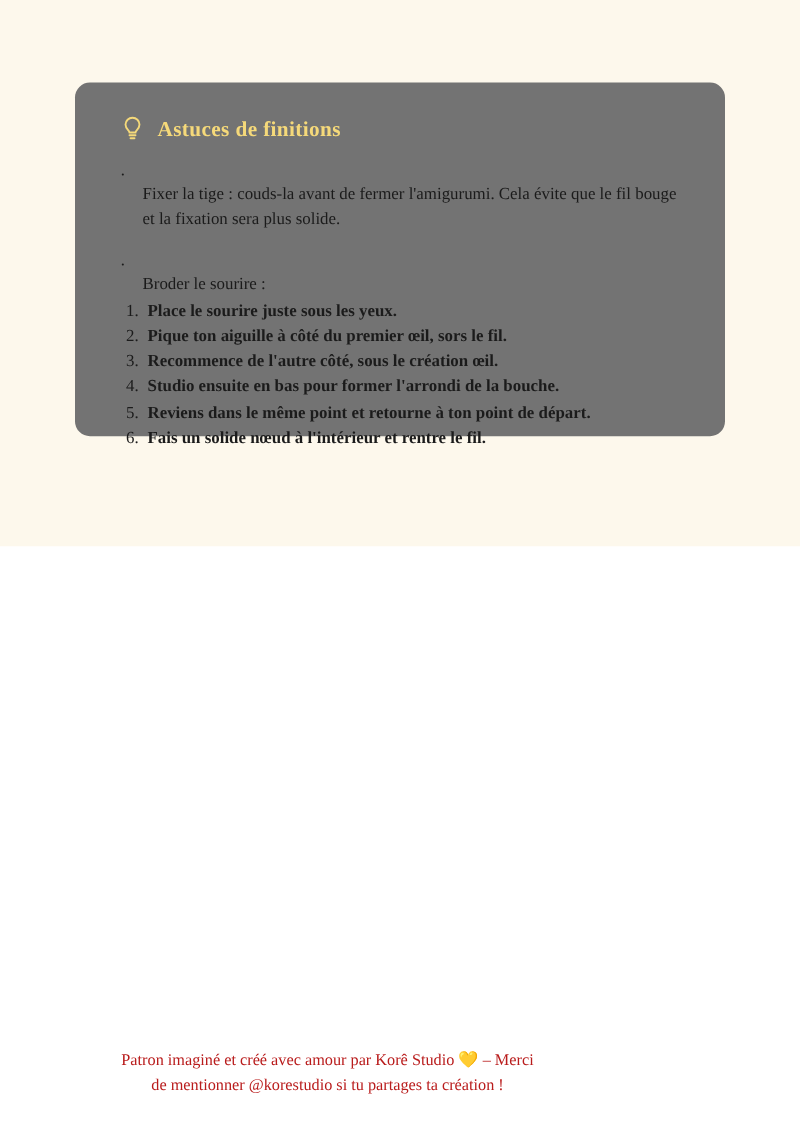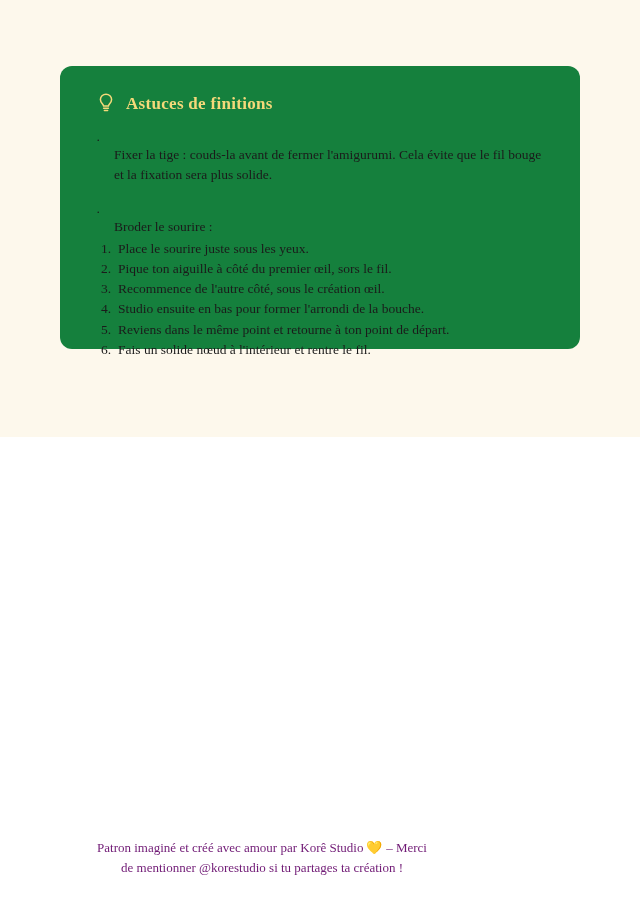--- a/index.html
+++ b/index.html
@@ -21,21 +21,21 @@
     width: 640px;
     height: 437px;
     background: #fdf8ec;
   }
   .tips-card {
     position: absolute;
     left: 60px;
     top: 66px;
     width: 520px;
     height: 283px;
-    background: #15803d;
+    background: #737373;
     border-radius: 12px;
     box-sizing: border-box;
   }
   .tips-header {
     display: flex;
     align-items: center;
     gap: 10px;
     padding: 26px 0 0 36px;
   }
   .bulb-icon {
@@ -81,29 +81,30 @@
   }
   .num-mark {
     width: 22px;
     flex: 0 0 22px;
     text-align: right;
     padding-right: 7px;
     box-sizing: border-box;
   }
   .num-text {
     flex: 1 1 auto;
+    font-weight: bold;
   }
   .footer {
     position: absolute;
     left: 0;
     top: 838px;
     width: 524px;
     text-align: center;
     font-size: 13px;
-    color: #701a75;
+    color: #b91c1c;
     line-height: 1.55;
   }
   .footer-line {
     display: block;
   }
 </style>
 </head>
 <body>
 
 <div class="page-top"></div>

